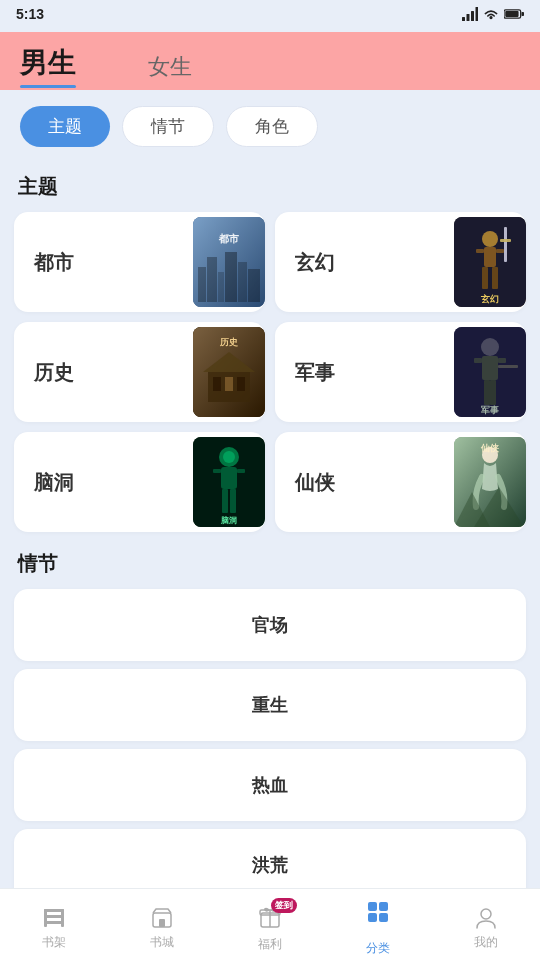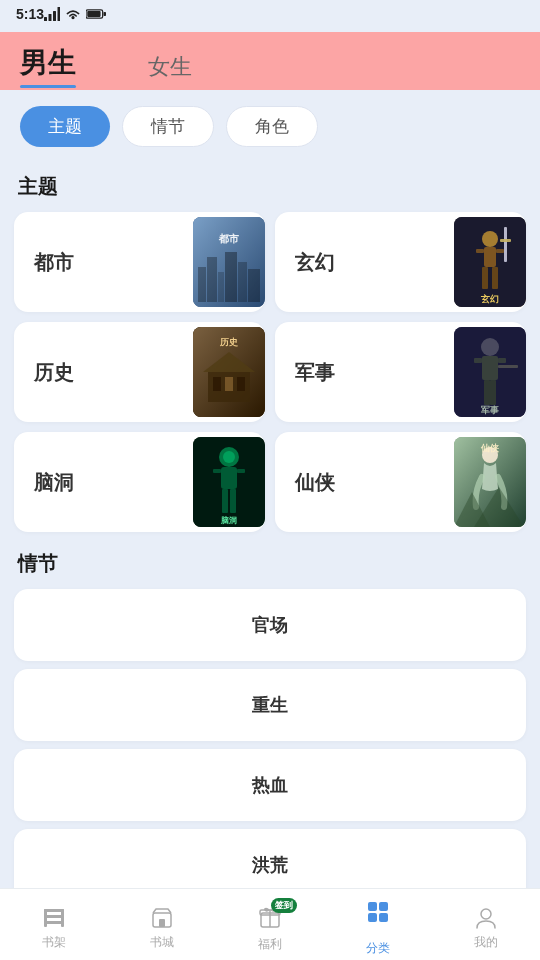--- a/index.html
+++ b/index.html
@@ -9,20 +9,21 @@
       min-height: 960px;
       background: #e8eef8;
       font-family: -apple-system, 'PingFang SC', 'Helvetica Neue', sans-serif;
       position: relative;
       overflow-x: hidden;
     }
 
     
     .status-bar {
       display: flex;
+      justify-content: space-between;
       align-items: center;
       padding: 0 16px 4px;
       background: #e8eef8;
       height: 32px;
     }
     .status-time {
       font-size: 14px;
       font-weight: 600;
       color: #222;
     }
@@ -437,21 +438,21 @@
 
   <div class="nav-item">
     <div class="nav-badge" style="position:relative; display:inline-block;">
       <svg width="26" height="26" viewBox="0 0 26 26">
         <rect x="4" y="10" width="18" height="14" rx="2" fill="none" stroke="#aaa" stroke-width="1.5"></rect>
         <rect x="3" y="7" width="20" height="5" rx="1.5" fill="none" stroke="#aaa" stroke-width="1.5"></rect>
         <line x1="13" y1="7" x2="13" y2="24" stroke="#aaa" stroke-width="1.5"></line>
         <path d="M13 7 Q10 4 8 5 Q6 6 8 8 Q10 10 13 7" fill="#aaa"></path>
         <path d="M13 7 Q16 4 18 5 Q20 6 18 8 Q16 10 13 7" fill="#aaa"></path>
       </svg>
-      <span style="position:absolute; top:-5px; right:-14px; background:#15803d; color:#fff; font-size:9px; border-radius:8px; padding:1px 4px; font-weight:700; white-space:nowrap;">签到</span>
+      <span style="position:absolute; top:-5px; right:-14px; background:#be185d; color:#fff; font-size:9px; border-radius:8px; padding:1px 4px; font-weight:700; white-space:nowrap;">签到</span>
     </div>
     <span class="nav-label">福利</span>
   </div>
 
   <div class="nav-item">
     <svg width="26" height="26" viewBox="0 0 26 26">
       <rect x="3" y="3" width="9" height="9" rx="2" fill="#4a90e2"></rect>
       <rect x="14" y="3" width="9" height="9" rx="2" fill="#4a90e2"></rect>
       <rect x="3" y="14" width="9" height="9" rx="2" fill="#4a90e2"></rect>
       <rect x="14" y="14" width="9" height="9" rx="2" fill="#4a90e2"></rect>

